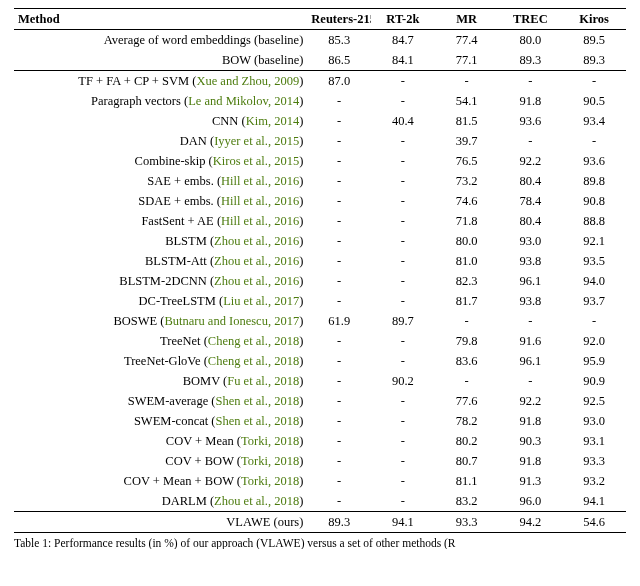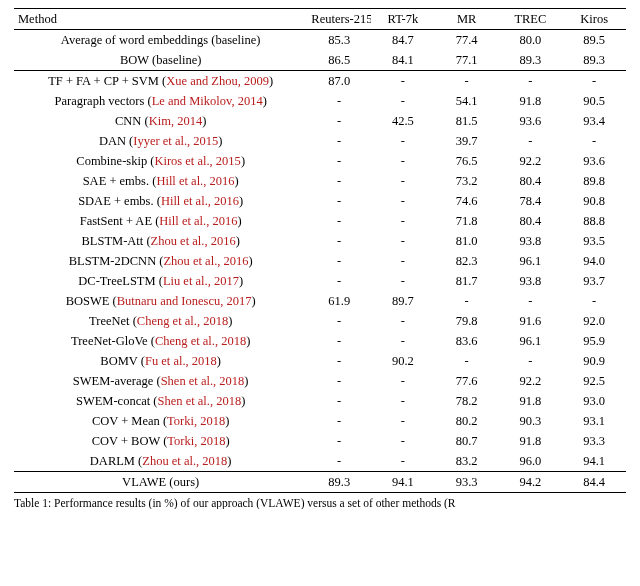--- a/index.html
+++ b/index.html
@@ -20,32 +20,32 @@
     width: 100%;
     table-layout: fixed;
   }
   td, th {
     padding: 2.5px 4px;
     vertical-align: bottom;
     overflow: hidden;
     white-space: nowrap;
   }
   th {
-    font-weight: normal;
+    font-weight: bold;
     text-align: center;
   }
   th.method-head {
     text-align: left;
   }
-  .col-method { width: 290px; text-align: center; }
+  .col-method { width: 290px; text-align: right; }
   .col-num    { width: 63px;  text-align: center; }
   .rule-top    { border-top: 1px solid #000; }
   .rule-bottom { border-bottom: 1px solid #000; }
   a.cite {
-    color: #b91c1c;
+    color: #4d7c0f;
     text-decoration: none;
   }
   .caption {
     margin-top: 4px;
     font-size: 11.5px;
     color: #000;
     white-space: nowrap;
     overflow: hidden;
   }
 </style>
@@ -59,21 +59,21 @@
     <col class="col-num">
         <col class="col-num">
         <col class="col-num">
         <col class="col-num">
         <col class="col-num">
   </colgroup>
   <thead>
     <tr class="rule-top rule-bottom">
       <th class="method-head">Method</th>
       <th>Reuters-21578</th>
-      <th>RT-7k</th>
+      <th>RT-2k</th>
       <th>MR</th>
       <th>TREC</th>
       <th>Kiros</th>
     </tr>
   </thead>
   <tbody id="tbody">
         <tr>
           <td class="col-method"><span>Average of word embeddings (baseline)</span></td>
           <td class="col-num">85.3</td>
           <td class="col-num">84.7</td>
@@ -101,21 +101,21 @@
           <td class="col-method"><span>Paragraph vectors (</span><a href="#" class="cite">Le and Mikolov, 2014</a><span>)</span></td>
           <td class="col-num">-</td>
           <td class="col-num">-</td>
           <td class="col-num">54.1</td>
           <td class="col-num">91.8</td>
           <td class="col-num">90.5</td>
         </tr>
         <tr>
           <td class="col-method"><span>CNN (</span><a href="#" class="cite">Kim, 2014</a><span>)</span></td>
           <td class="col-num">-</td>
-          <td class="col-num">42.5</td>
+          <td class="col-num">40.4</td>
           <td class="col-num">81.5</td>
           <td class="col-num">93.6</td>
           <td class="col-num">93.4</td>
         </tr>
         <tr>
           <td class="col-method"><span>DAN (</span><a href="#" class="cite">Iyyer et al., 2015</a><span>)</span></td>
           <td class="col-num">-</td>
           <td class="col-num">-</td>
           <td class="col-num">39.7</td>
           <td class="col-num">-</td>
@@ -147,20 +147,28 @@
         </tr>
         <tr>
           <td class="col-method"><span>FastSent + AE (</span><a href="#" class="cite">Hill et al., 2016</a><span>)</span></td>
           <td class="col-num">-</td>
           <td class="col-num">-</td>
           <td class="col-num">71.8</td>
           <td class="col-num">80.4</td>
           <td class="col-num">88.8</td>
         </tr>
         <tr>
+          <td class="col-method"><span>BLSTM (</span><a href="#" class="cite">Zhou et al., 2016</a><span>)</span></td>
+          <td class="col-num">-</td>
+          <td class="col-num">-</td>
+          <td class="col-num">80.0</td>
+          <td class="col-num">93.0</td>
+          <td class="col-num">92.1</td>
+        </tr>
+        <tr>
           <td class="col-method"><span>BLSTM-Att (</span><a href="#" class="cite">Zhou et al., 2016</a><span>)</span></td>
           <td class="col-num">-</td>
           <td class="col-num">-</td>
           <td class="col-num">81.0</td>
           <td class="col-num">93.8</td>
           <td class="col-num">93.5</td>
         </tr>
         <tr>
           <td class="col-method"><span>BLSTM-2DCNN (</span><a href="#" class="cite">Zhou et al., 2016</a><span>)</span></td>
           <td class="col-num">-</td>
@@ -233,36 +241,44 @@
           <td class="col-num">90.3</td>
           <td class="col-num">93.1</td>
         </tr>
         <tr>
           <td class="col-method"><span>COV + BOW (</span><a href="#" class="cite">Torki, 2018</a><span>)</span></td>
           <td class="col-num">-</td>
           <td class="col-num">-</td>
           <td class="col-num">80.7</td>
           <td class="col-num">91.8</td>
           <td class="col-num">93.3</td>
+        </tr>
+        <tr>
+          <td class="col-method"><span>COV + Mean + BOW (</span><a href="#" class="cite">Torki, 2018</a><span>)</span></td>
+          <td class="col-num">-</td>
+          <td class="col-num">-</td>
+          <td class="col-num">81.1</td>
+          <td class="col-num">91.3</td>
+          <td class="col-num">93.2</td>
         </tr>
         <tr class="rule-bottom">
           <td class="col-method"><span>DARLM (</span><a href="#" class="cite">Zhou et al., 2018</a><span>)</span></td>
           <td class="col-num">-</td>
           <td class="col-num">-</td>
           <td class="col-num">83.2</td>
           <td class="col-num">96.0</td>
           <td class="col-num">94.1</td>
         </tr>
         <tr class="rule-bottom">
           <td class="col-method"><span>VLAWE (ours)</span></td>
           <td class="col-num">89.3</td>
           <td class="col-num">94.1</td>
           <td class="col-num">93.3</td>
           <td class="col-num">94.2</td>
-          <td class="col-num">84.4</td>
+          <td class="col-num">54.6</td>
         </tr>
       </tbody>
 </table>
 
 <div class="caption">
   <span>Table 1: </span><span>Performance results (in %) of our approach (VLAWE) versus a set of other methods (R</span>
 </div>
 
 </div>
 

